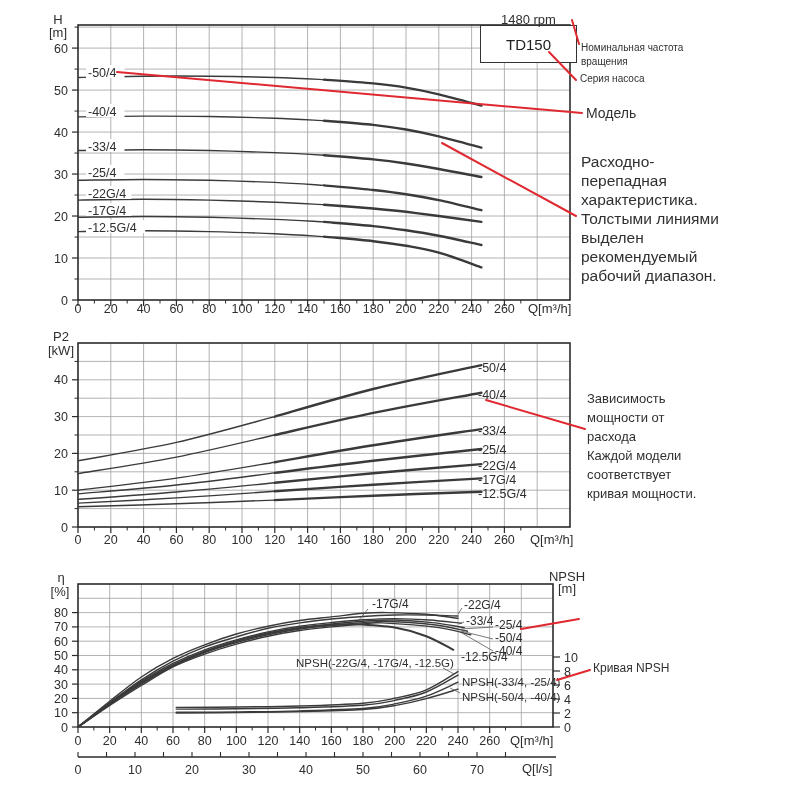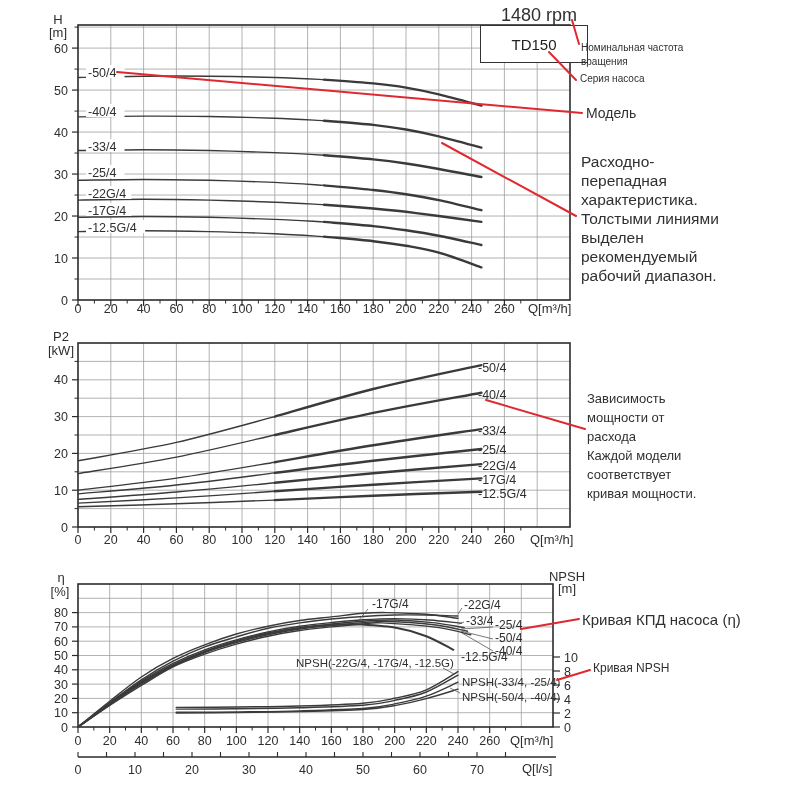--- a/index.html
+++ b/index.html
@@ -1,29 +1,29 @@
 <!DOCTYPE html>
 <html><head>
 <meta charset="utf-8">
 <style>
   html,body{margin:0;padding:0;background:#fff;}
   .page{position:relative;width:800px;height:800px;background:#fff;
         font-family:"Liberation Sans",sans-serif;overflow:hidden;}
   .page svg{position:absolute;left:0;top:0;}
   #overlay{pointer-events:none;z-index:30;}
   .ann{position:absolute;color:#303030;white-space:pre-line;z-index:20;}
-  .ann-rpm{left:501px;top:5px;font-size:18px;}
+  .ann-rpm{left:501px;top:12px;font-size:13px;text-decoration:underline;}
   .ann-rpm-note{left:581px;top:41px;font-size:10px;line-height:13.5px;}
   .ann-series-note{left:580px;top:73px;font-size:10px;text-align:right;}
   .ann-model-note{left:586px;top:105px;font-size:14px;}
   .ann-hq-note{left:581px;top:140px;font-size:15.5px;line-height:19px;margin-top:12px;}
   .ann-power-note{left:587px;top:389px;font-size:13px;line-height:19px;}
   .ann-eff-note{left:582px;top:611px;font-size:15px;}
   .ann-npsh-note{left:593px;top:661px;font-size:12px;}
-  .series-box{position:absolute;left:480px;top:25px;width:108px;height:38px;
+  .series-box{position:absolute;left:480px;top:25px;width:97px;height:38px;
         background:#fff;border:1.6px solid #333;box-sizing:border-box;
         display:flex;align-items:center;justify-content:center;
         font-size:15px;color:#222;z-index:10;}
 </style>
 </head>
 <body>
 
 <div class="page">
   <svg id="fig" width="800" height="800">
       <g>
@@ -460,21 +460,20 @@
 Толстыми линиями
 выделен
 рекомендуемый
 рабочий диапазон.</div>
   <div class="ann ann-power-note">Зависимость
 мощности от
 расхода
 Каждой модели
 соответствует
 кривая мощности.</div>
-  <div class="ann ann-eff-note">Кривая КПД насоса (η)</div>
   <div class="ann ann-npsh-note">Кривая NPSH</div>
 
   <svg id="overlay" width="800" height="800">
       <line x1="572" y1="20" x2="579" y2="44" stroke="#e02830" stroke-width="2" stroke-linecap="round"></line>
       <line x1="549" y1="52" x2="576" y2="80" stroke="#e02830" stroke-width="2" stroke-linecap="round"></line>
       <line x1="117" y1="72" x2="582" y2="113" stroke="#e02830" stroke-width="2" stroke-linecap="round"></line>
       <line x1="442" y1="143" x2="576" y2="216" stroke="#e02830" stroke-width="2" stroke-linecap="round"></line>
       <line x1="486" y1="400" x2="585" y2="429" stroke="#e02830" stroke-width="2" stroke-linecap="round"></line>
       <line x1="521" y1="629" x2="579" y2="619" stroke="#e02830" stroke-width="2" stroke-linecap="round"></line>
       <line x1="557" y1="680" x2="590" y2="670" stroke="#e02830" stroke-width="2" stroke-linecap="round"></line>

